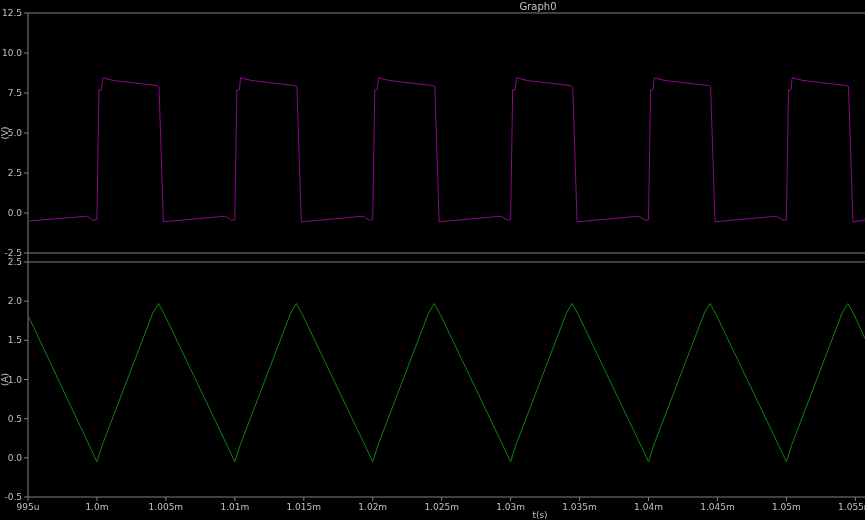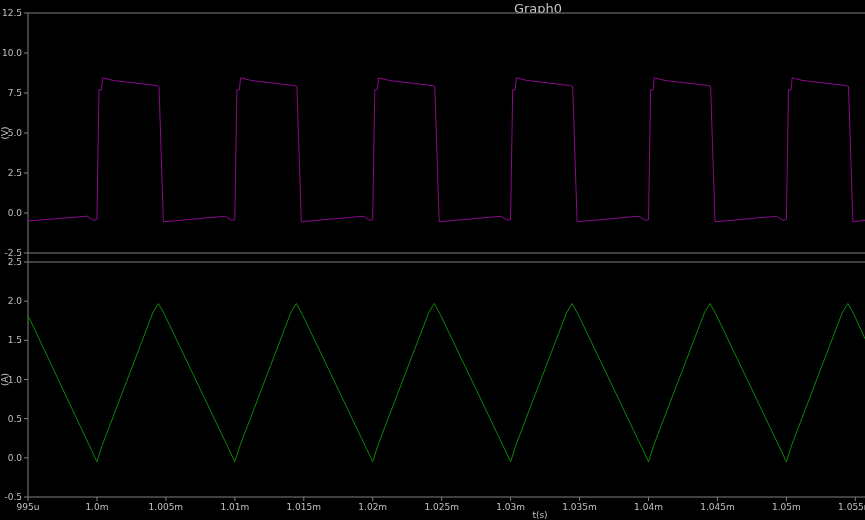--- a/index.html
+++ b/index.html
@@ -2,21 +2,21 @@
 <html><head>
 <meta charset="utf-8">
 <style>
   html,body{margin:0;padding:0;background:#000;}
   .screen{
     position:relative;width:865px;height:520px;background:#000;
     overflow:hidden;font-family:"DejaVu Sans",sans-serif;
   }
   .graph-title{
     position:absolute;top:1px;left:538px;transform:translateX(-50%);
-    font-size:13px;color:#c4c4c4;white-space:nowrap;
+    font-size:10px;color:#c4c4c4;white-space:nowrap;
   }
   svg{position:absolute;top:0;left:0;}
   svg text{font-family:"DejaVu Sans",sans-serif;}
 </style>
 </head>
 <body>
 
 <div class="screen">
   <div class="graph-title">Graph0</div>
   <svg id="chart" width="865" height="520" viewBox="0 0 865 520">

